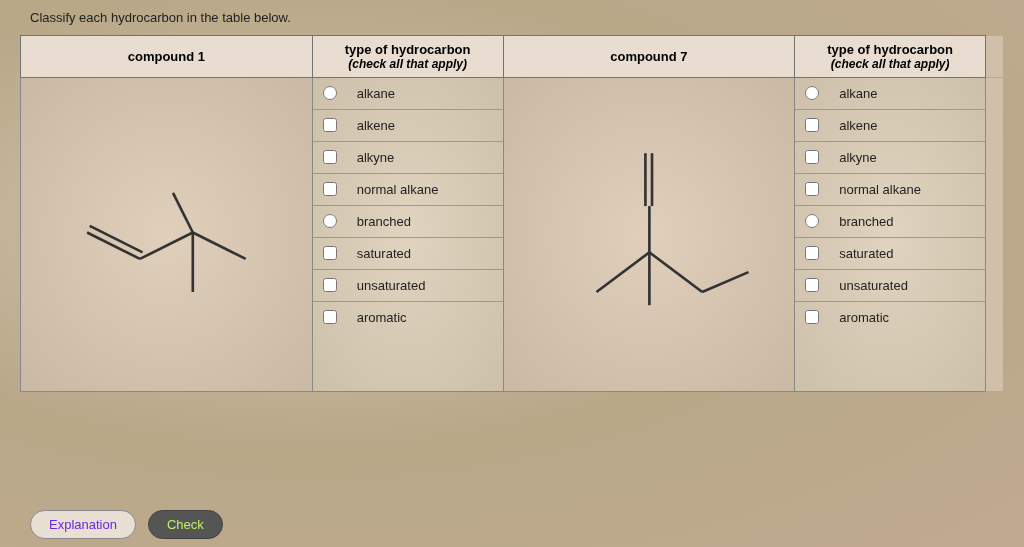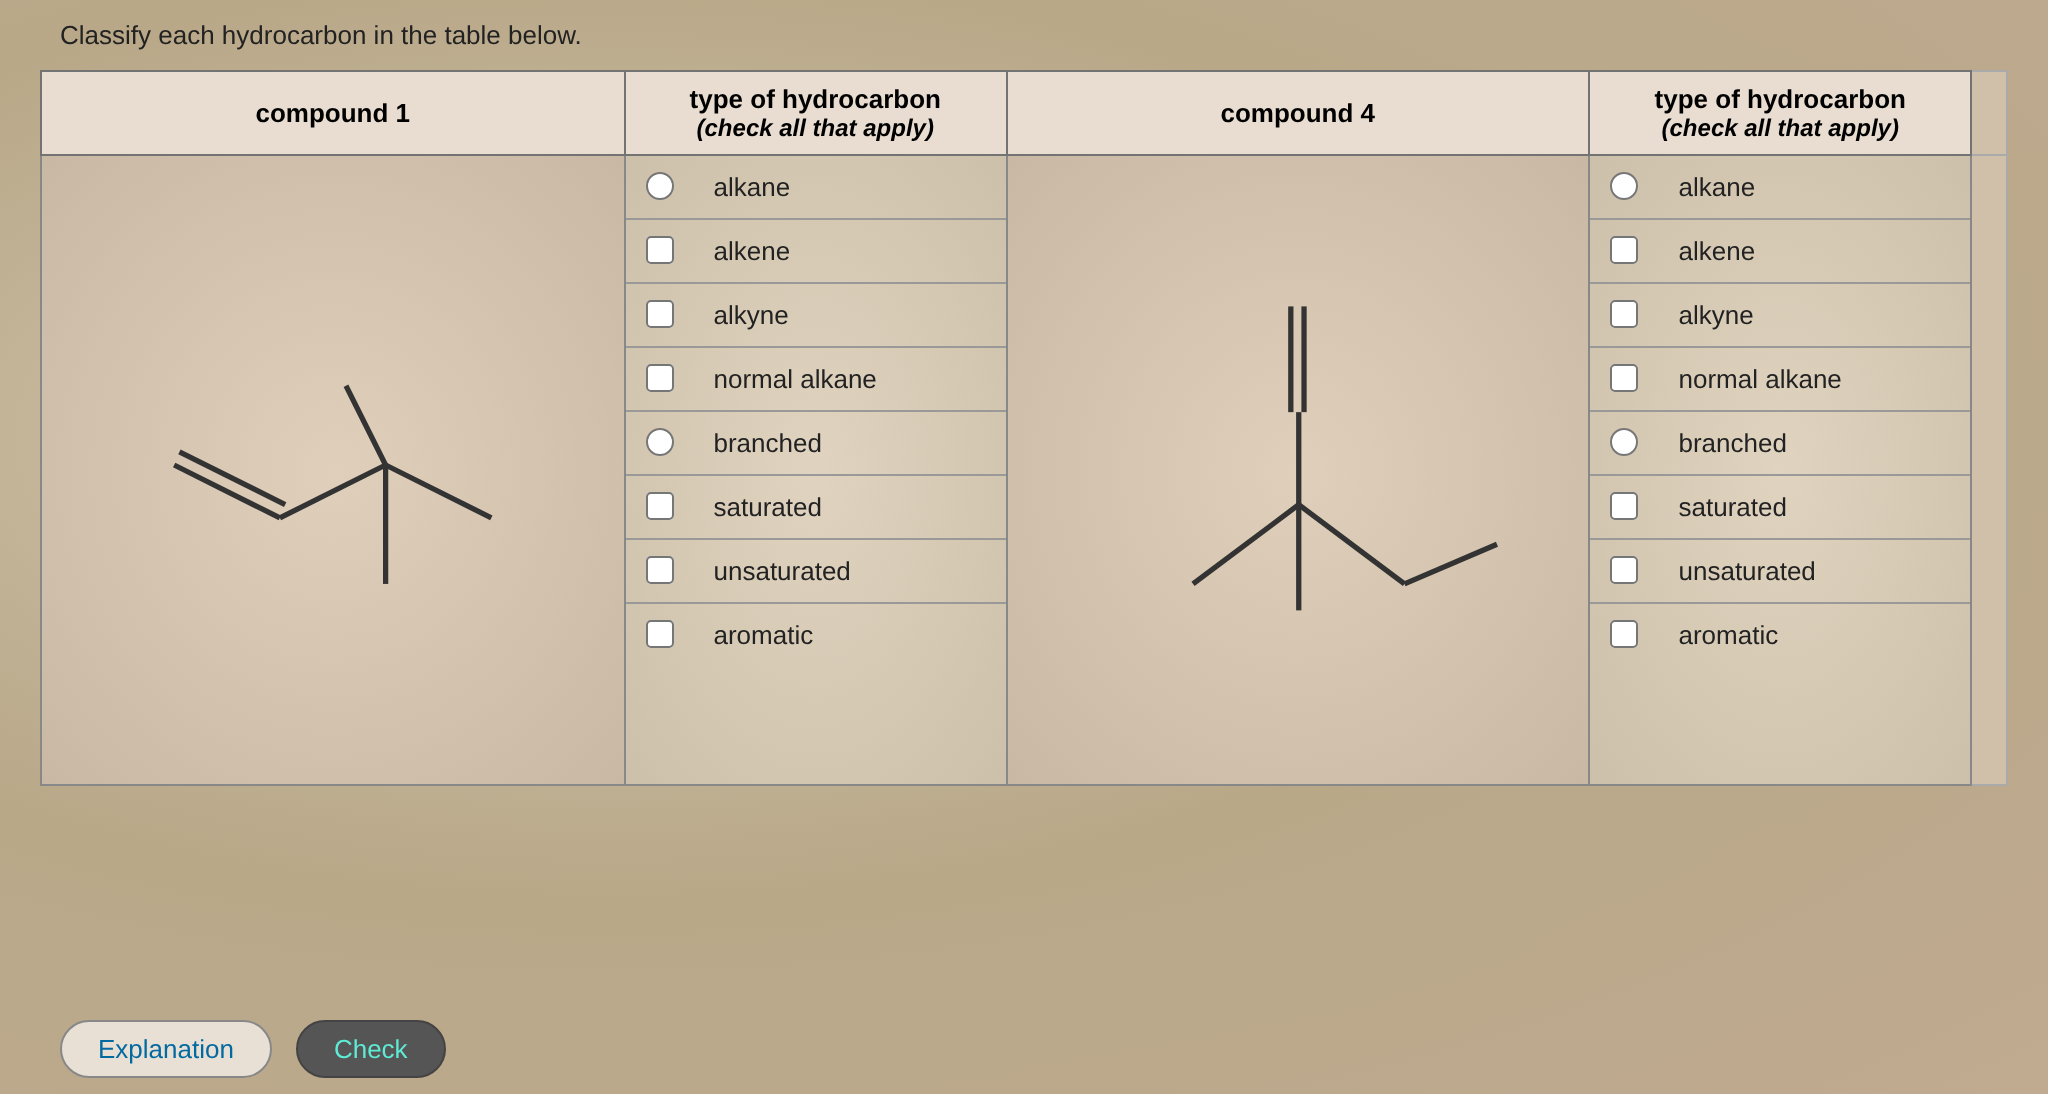--- a/index.html
+++ b/index.html
@@ -112,31 +112,31 @@
       margin-top: auto;
     }
 
     .btn-explanation {
       background: #e8e0d4;
       border: 1px solid #888;
       border-radius: 20px;
       padding: 6px 18px;
       font-size: 13px;
       cursor: pointer;
-      color: #0369a1;
+      color: #6d28d9;
     }
 
     .btn-check {
       background: #555;
       border: 1px solid #444;
       border-radius: 20px;
       padding: 6px 18px;
       font-size: 13px;
       cursor: pointer;
-      color: #5eead4;
+      color: #bef264;
     }
 
     table {
       width: 100%;
     }
 
     .right-scroll {
       width: 16px;
       background: #d0c0aa;
       border: 1px solid #aaa;
@@ -152,21 +152,21 @@
   <thead>
     <tr>
       <th>
         <span>compound 1</span>
       </th>
       <th>
         <span>type of hydrocarbon</span>
         <span class="sub-text">(check all that apply)</span>
       </th>
       <th>
-        <span>compound 4</span>
+        <span>compound 7</span>
       </th>
       <th>
         <span>type of hydrocarbon</span>
         <span class="sub-text">(check all that apply)</span>
       </th>
       <td class="right-scroll"></td>
     </tr>
   </thead>
   <tbody>
     <tr>

